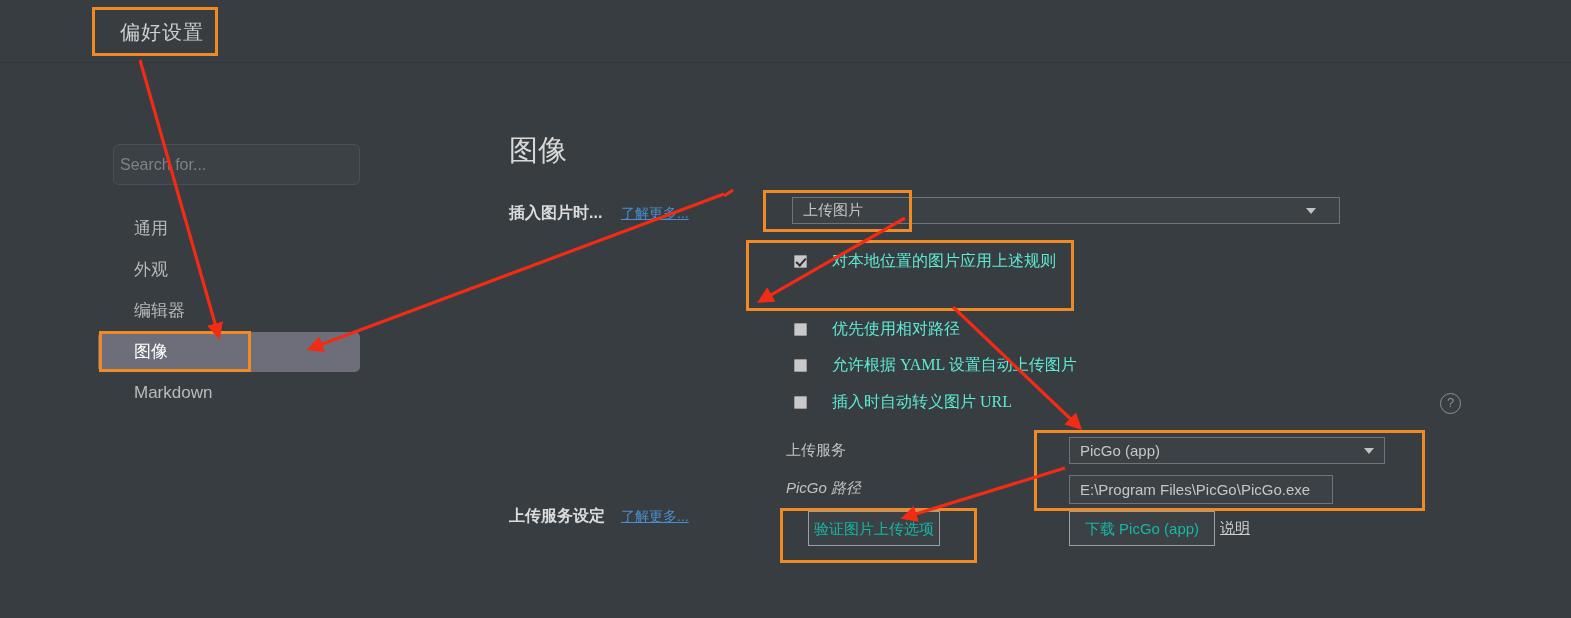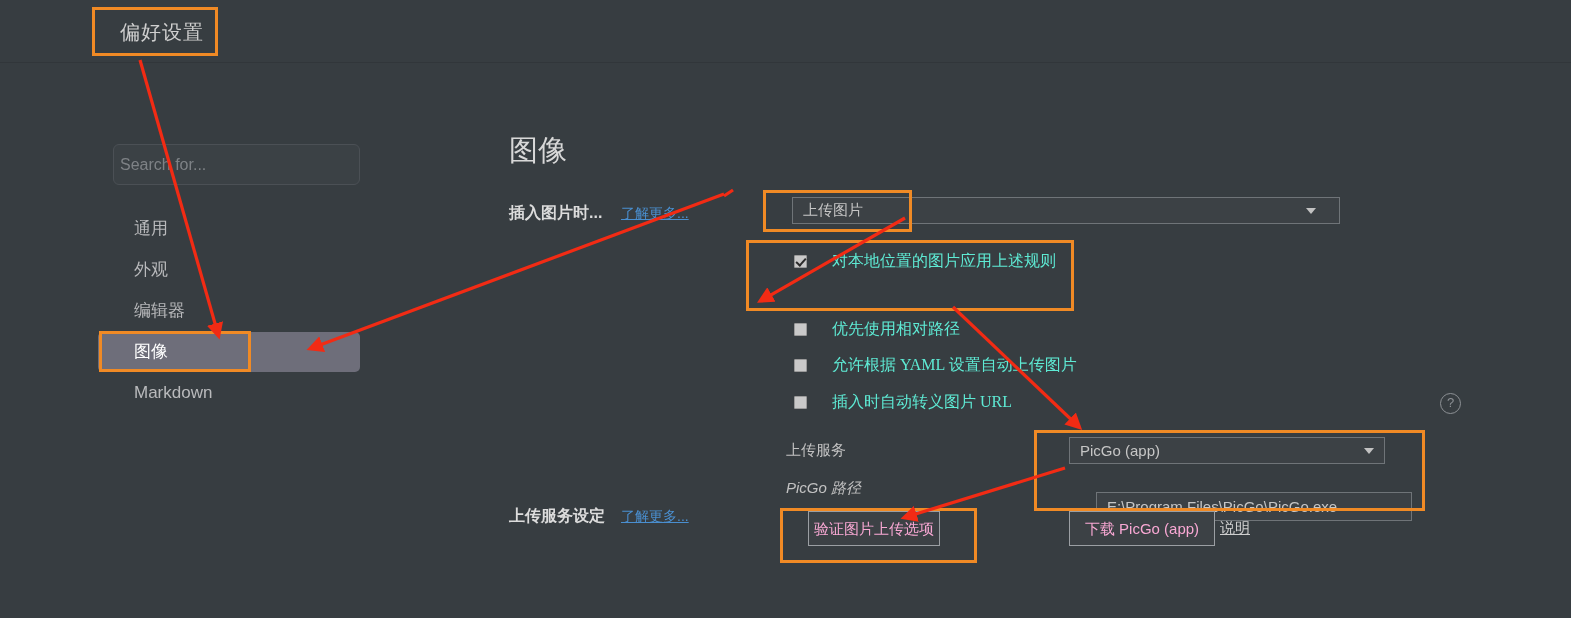--- a/index.html
+++ b/index.html
@@ -160,21 +160,21 @@
     font-size: 15px;
     color: #c2c2c2;
     white-space: nowrap;
   }
 
   .btn {
     position: absolute;
     box-sizing: border-box;
     background: #3c4145;
     border: 1px solid #9b9fa3;
-    color: #f9a8d4;
+    color: #14b8a6;
     font-size: 15px;
     cursor: pointer;
     font-family: "Liberation Sans", "DejaVu Sans", sans-serif;
     text-align: center;
   }
 
   .plainlink {
     position: absolute;
     font-size: 15px;
     color: #cfcfcf;
@@ -264,21 +264,21 @@
   </div>
 
   <div class="section-label" style="left:89px; top:443px;">上传服务设定</div>
   <div class="learn-more" style="left:201px; top:445px;">了解更多...</div>
 
   <div class="field-label" style="left:366px; top:378px;">上传服务</div>
   <input class="sel" style="left: 649px; top: 374px; width: 316px; height: 27px;" readonly="" value="PicGo (app)">
   <div class="caret" style="left:944px; top:385px;"></div>
 
   <div class="field-label" style="left:366px; top:416px;font-style:italic;">PicGo 路径</div>
-  <input class="sel" style="left: 676px; top: 412px; width: 316px; height: 29px; margin-top: 17px;" value="E:\Program Files\PicGo\PicGo.exe">
+  <input class="sel" style="left: 649px; top: 412px; width: 264px; height: 29px;" value="E:\Program Files\PicGo\PicGo.exe">
 
   <div class="btn" style="left:388px; top:448px; width:132px; height:35px; line-height:33px;">验证图片上传选项</div>
 
   <div class="btn" style="left:649px; top:448px; width:146px; height:35px; line-height:33px;">下载 PicGo (app)</div>
 
   <div class="plainlink" style="left:800px; top:456px;">说明</div>
 </div>
 
 <div id="help-icon">?</div>
 

